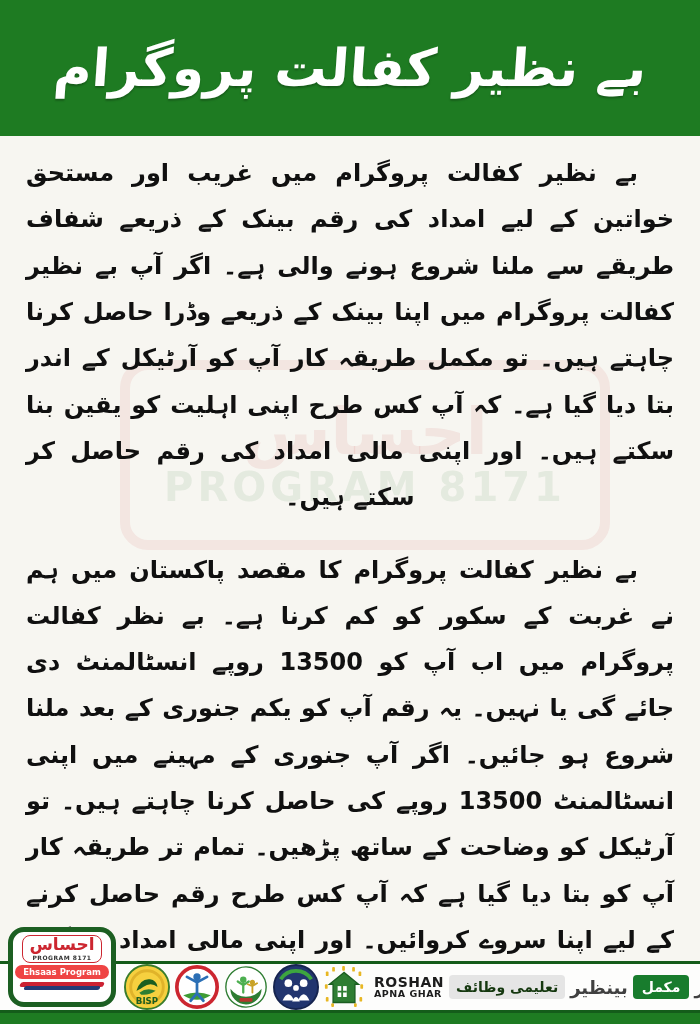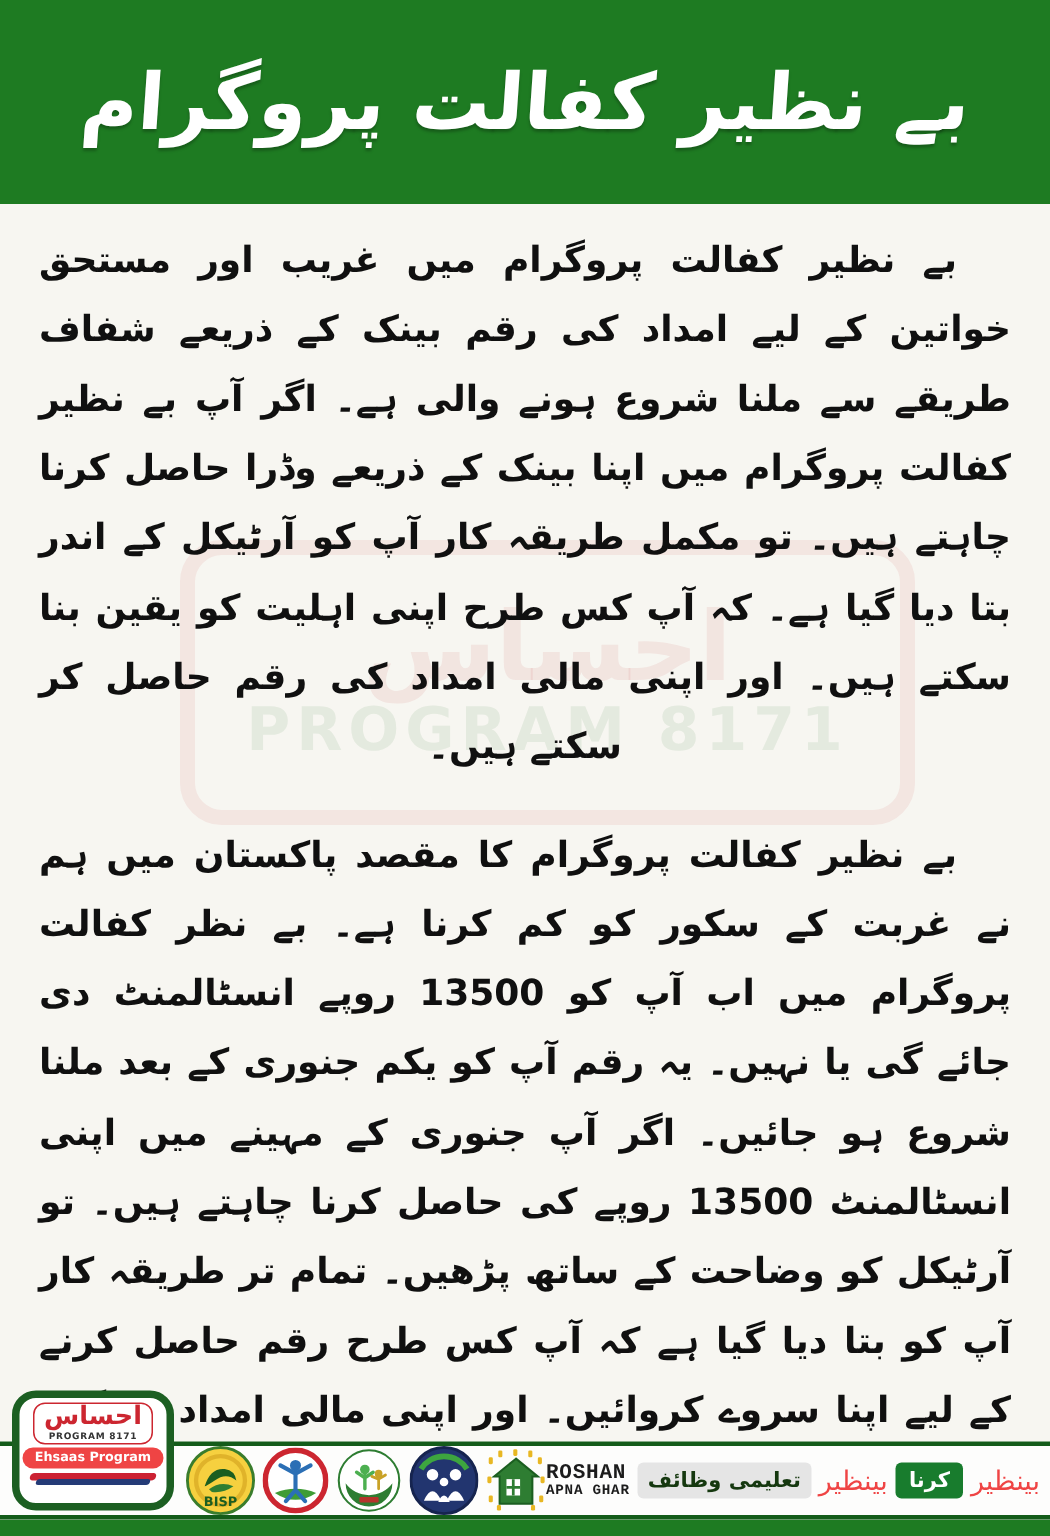--- a/index.html
+++ b/index.html
@@ -94,35 +94,35 @@
   .ehsaas-pill{
     margin-top:2px;
     background:#ef4444;color:#fff;
     font-size:8.5px;font-weight:bold;
     padding:2px 8px;border-radius:8px;white-space:nowrap;
   }
   .ehsaas-ribbon{position:relative;width:86%;height:9px;margin-top:3px;}
   .ehsaas-ribbon .r1{position:absolute;left:0;right:0;top:0;height:5px;background:#cc2233;border-radius:3px;transform:skewX(-18deg);}
   .ehsaas-ribbon .r2{position:absolute;left:4px;right:4px;top:4px;height:4px;background:#243b77;border-radius:3px;transform:skewX(-18deg);}
   
-  .roshan{display:flex;align-items:center;gap:0;flex:0 0 auto;font-family:Liberation Mono, monospace;}
+  .roshan{display:flex;align-items:center;gap:10px;flex:0 0 auto;}
   .roshan-text{display:flex;flex-direction:column;line-height:1;}
   .roshan-l1{font-size:14px;font-weight:bold;color:#1c1c1c;letter-spacing:.5px;}
   .roshan-l2{font-size:9.5px;font-weight:bold;color:#1c1c1c;letter-spacing:.5px;}
   
   .badge{
     flex:0 0 auto;
     font-weight:bold;
     border-radius:4px;
     direction:rtl;
     white-space:nowrap;
   }
   .badge-yellow{background:#e5e5e5;color:#15380f;font-size:14px;padding:4px 7px;}
   .badge-green{background:#187c2d;color:#ffffff;font-size:14px;padding:4px 9px;}
-  .brand-red{flex:0 0 auto;color:#ef4444;font-size:18px;font-weight:normal;direction:rtl;white-space:nowrap;}
+  .brand-red{flex:0 0 auto;color:#404040;font-size:18px;font-weight:bold;direction:rtl;white-space:nowrap;}
 </style>
 </head>
 <body>
 
 <div class="page">
 
   <div class="header">
     <div class="title">بے نظیر کفالت پروگرام</div>
   </div>
 
@@ -214,19 +214,19 @@
         <path d="M20 22 L20 34 M15 28 L25 28" stroke="#2e7d32" stroke-width="2"></path>
       </svg>
       <div class="roshan-text">
         <span class="roshan-l1">ROSHAN</span>
         <span class="roshan-l2">APNA GHAR</span>
       </div>
     </div>
 
     <span class="badge badge-yellow">تعلیمی وظائف</span>
     <span class="brand-red">بینظیر</span>
-    <span class="badge badge-green">کرنا</span>
+    <span class="badge badge-green">مکمل</span>
     <span class="brand-red">بینظیر</span>
   </div>
 
   <div class="bottom-bar"></div>
 
 </div>
 
 </body></html>

